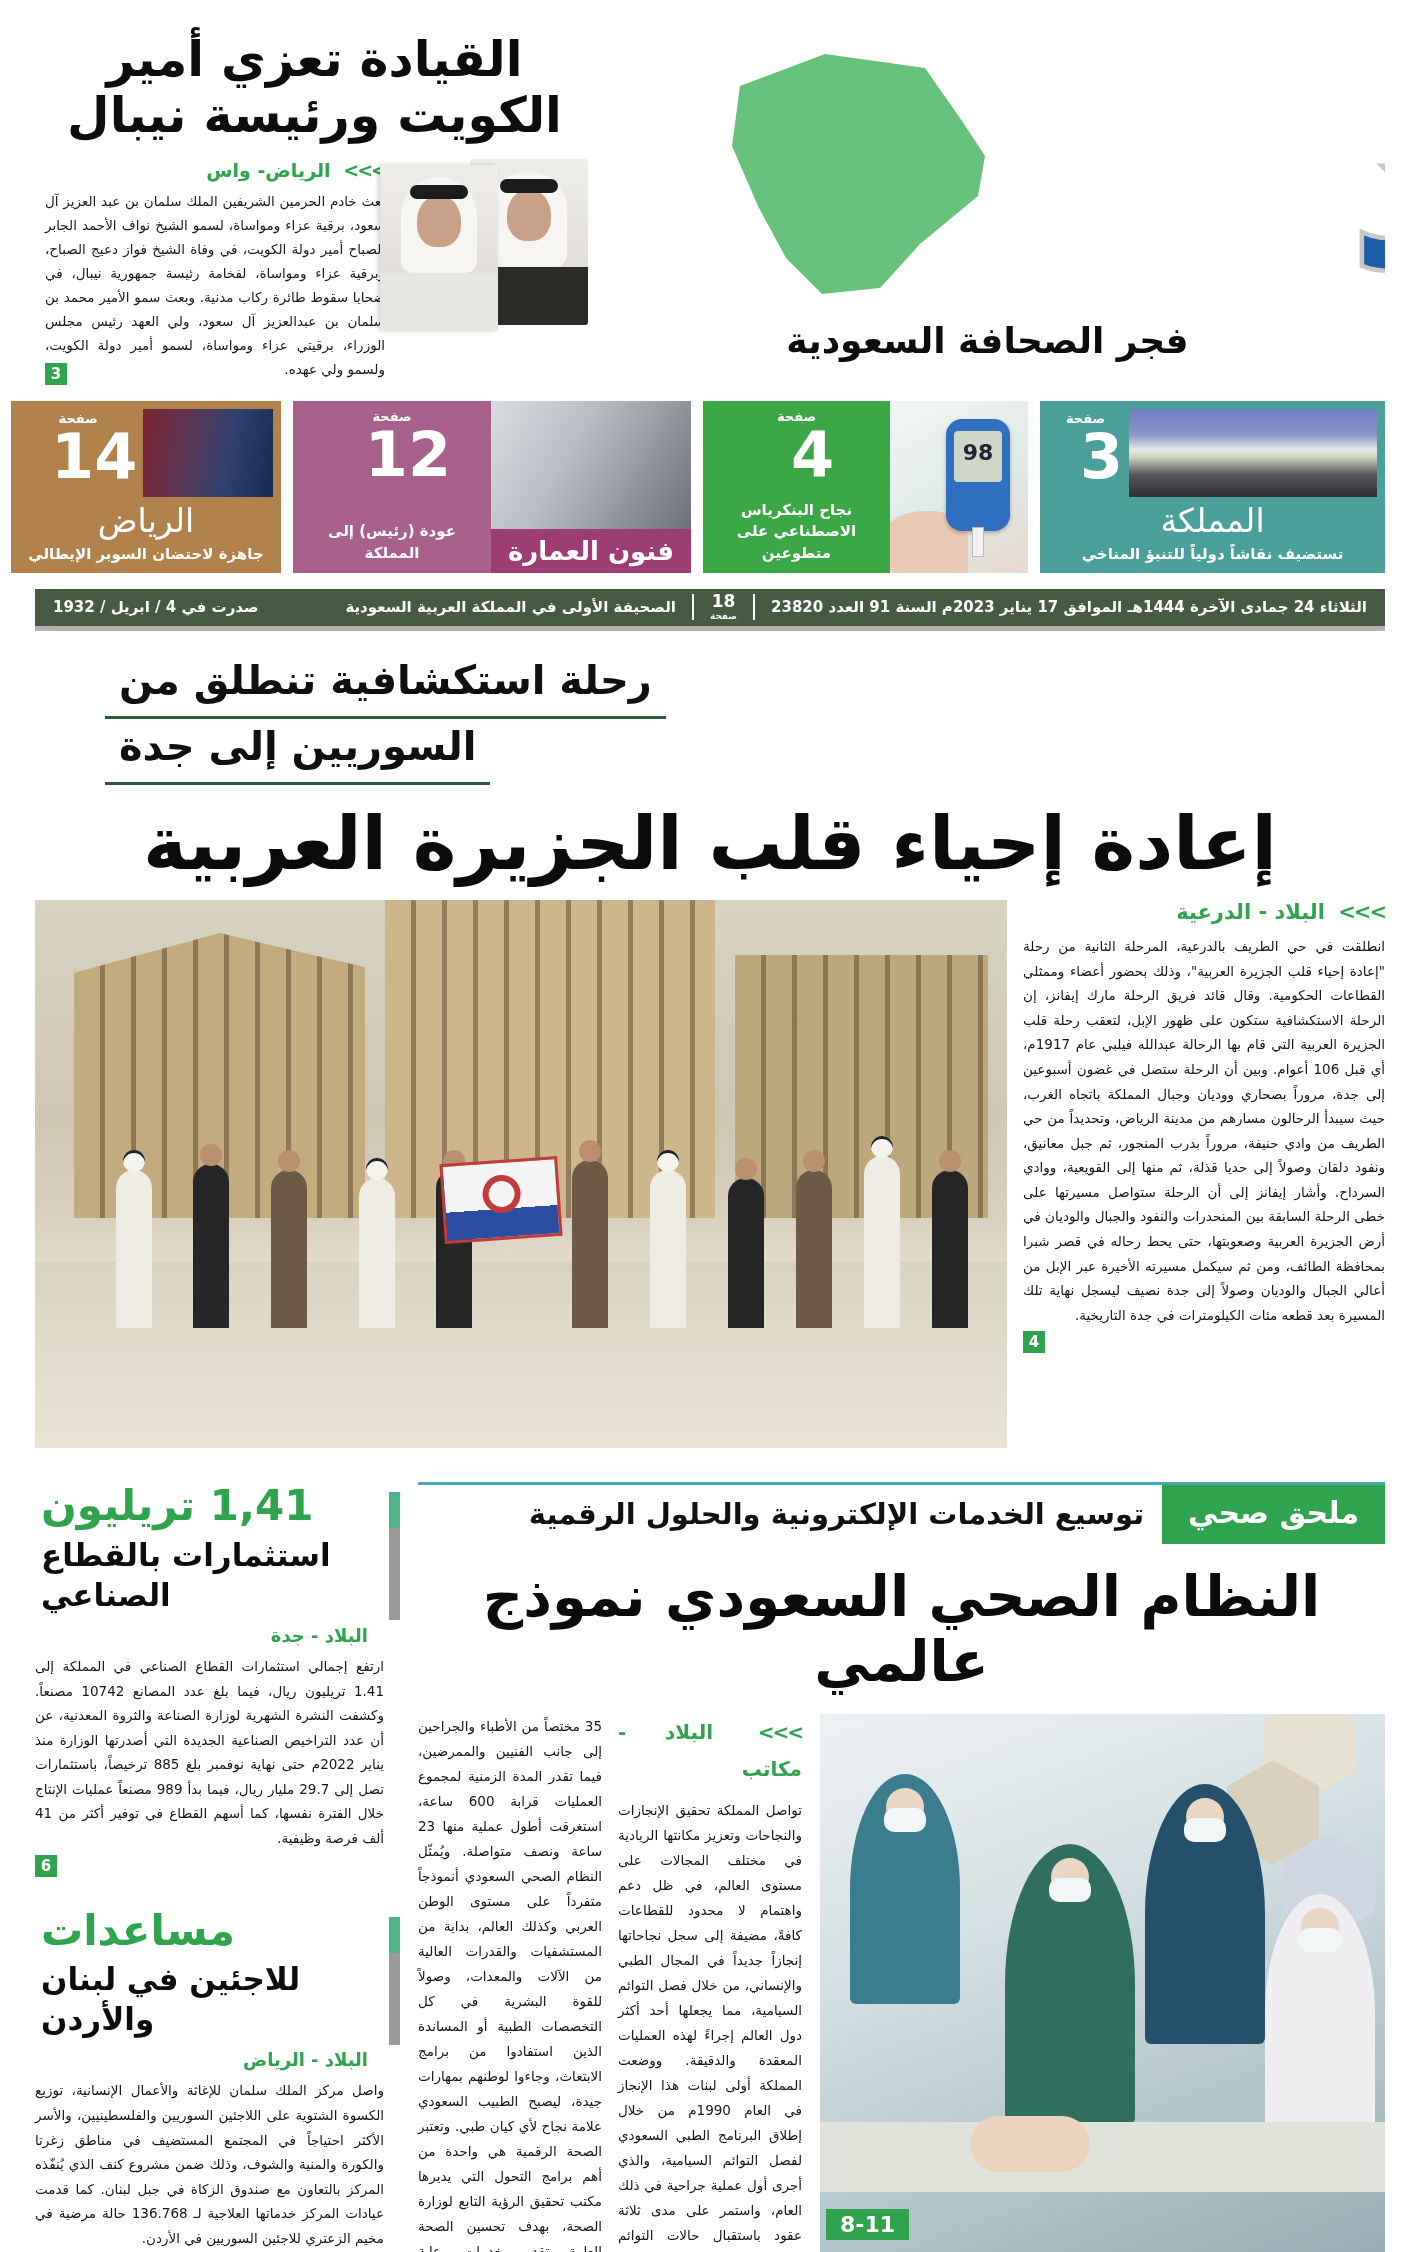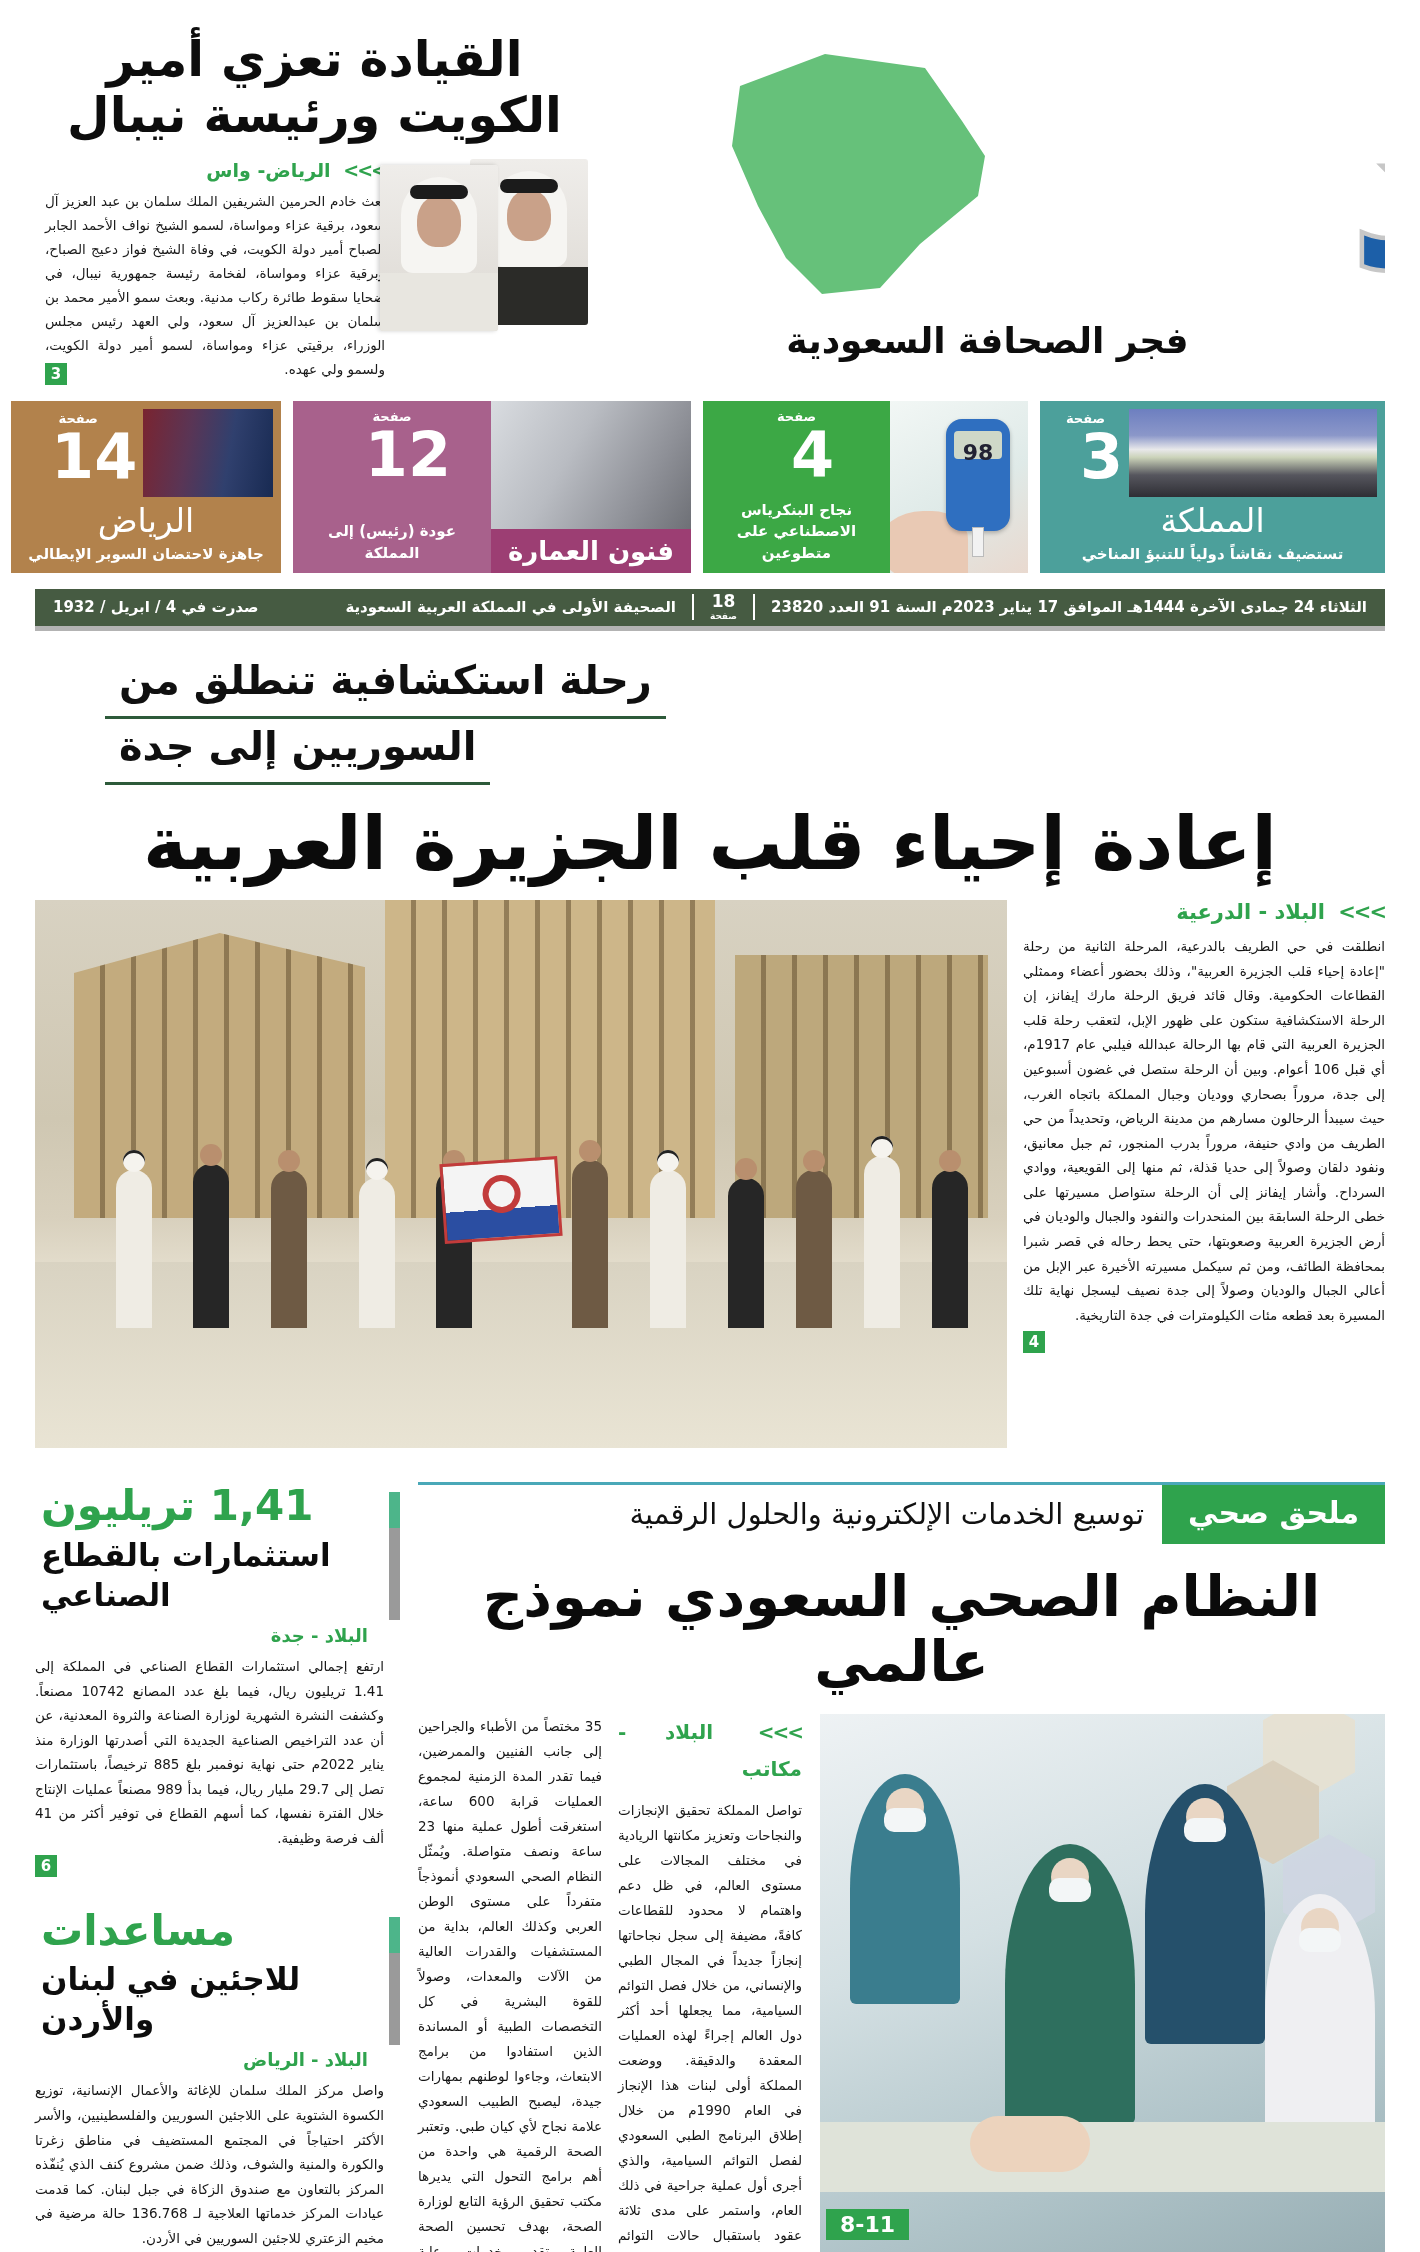--- a/index.html
+++ b/index.html
@@ -50,21 +50,21 @@
   .box4{background:var(--boxgreen);}
   .box4-photo{flex:0 0 138px; background:linear-gradient(150deg,#f2f7f5 0%,#dfeae8 55%,#e9d9cf 100%);}
   .box12-wrap{flex:0 0 398px;}
   .box12{background:var(--mauve); flex:0 0 198px;}
   .box12-photo{flex:1 1 auto; background:linear-gradient(120deg,#d9dce0 0%,#b9bcc2 40%,#8e9097 75%,#6e7076 100%);}
   .box14{background:var(--brown); flex:0 0 270px;}
   .ph-conf{background:linear-gradient(180deg,#6d7fc0 0%,#8b97c9 30%,#e8e8ea 46%,#cbd3b9 55%,#56565e 75%,#2e2e34 100%);}
   .ph-soccer{background:linear-gradient(100deg,#7a2430 0%,#5a3555 35%,#30406e 65%,#182a52 100%);}
   
   .meter{position:absolute; right:18px; top:18px; width:64px; height:112px; background:#2f6fc0; border-radius:16px; box-shadow:0 2px 4px rgba(0,0,0,.25);}
-  .meter-screen{position:absolute; left:8px; right:8px; top:12px; height:28px; background:#cfd8c8; border-radius:4px; color:#223; font-weight:bold; font-size:22px; text-align:center; line-height:44px; direction:ltr;}
+  .meter-screen{position:absolute; left:8px; right:8px; top:12px; height:51px; background:#cfd8c8; border-radius:4px; color:#223; font-weight:bold; font-size:22px; text-align:center; line-height:44px; direction:ltr;}
   .meter-strip{position:absolute; left:26px; bottom:-26px; width:12px; height:30px; background:#f2f2f2; border:1px solid #bbb;}
   .hand{position:absolute; left:-12px; bottom:-8px; width:90px; height:70px; background:#e9c9b4; border-radius:50% 40% 10% 50%;}
 
   
   .datebar{margin-top:16px; background:var(--bargreen); color:#fff; height:42px; display:flex; align-items:center; font-weight:bold; font-size:15px; padding:0 18px; border-bottom:5px solid #b3b3b3;}
   .datebar .vdiv{width:2px; height:26px; background:#fff; margin:0 16px; flex:0 0 2px;}
   .pages-blk{text-align:center; line-height:1;}
   .pages-num{font-size:17px;}
   .pages-word{font-size:9px; display:block; margin-top:2px;}
   .founded{margin-inline-start:auto;}
@@ -102,21 +102,21 @@
   .accent-bar{position:absolute; right:0; top:10px; width:11px; height:128px; background:#9a9a9a;}
   .accent-bar .top{position:absolute; top:0; left:0; right:0; height:36px; background:#4db58a;}
   .t-green{font-size:42px; font-weight:bold; color:var(--accent); text-align:left; padding-left:6px; line-height:1.15;}
   .t-black{font-size:31px; font-weight:bold; color:#0d0d0d; text-align:left; padding-left:6px; line-height:1.3; margin-top:4px;}
   .teaser .byline{font-size:18px; margin:10px 16px 8px; text-align:right;}
   .teaser .article-body{font-size:13.5px;}
 
   .health{flex:1 1 auto;}
   .health-top{border-top:3px solid var(--dividerteal); display:flex; align-items:flex-start;}
   .supp-label{background:var(--accent); color:#fff; font-size:30px; font-weight:bold; padding:10px 26px 14px; flex:0 0 auto;}
-  .health-kicker{font-size:29px; font-weight:normal; color:#111; padding:12px 18px 0 0; flex:1 1 auto;}
+  .health-kicker{font-size:29px; font-weight:bold; color:#111; padding:12px 18px 0 0; flex:1 1 auto;}
   .health-headline{font-size:56px; font-weight:bold; color:#0b0b0b; text-align:center; margin-top:20px;}
   .health-row{display:flex; gap:18px; margin-top:20px;}
   .surgery{flex:0 0 565px; height:588px; position:relative; overflow:hidden;
     background:linear-gradient(160deg,#eef2f4 0%,#d4e0e3 35%,#afc3c8 70%,#92a9af 100%);}
   .hex{position:absolute; width:92px; height:104px; clip-path:polygon(50% 0,100% 25%,100% 75%,50% 100%,0 75%,0 25%); background:#e6e0d2; opacity:.95;}
   .hex.h2{right:66px; top:46px; background:#d8cdbb;} .hex.h3{right:10px; top:120px; background:#cfd6e2;}
   .hex.h1{right:30px; top:-20px;}
   .surg{position:absolute; border-radius:50% 50% 6px 6px;}
   .surg::before{content:""; position:absolute; top:14px; left:50%; transform:translateX(-50%); width:38px; height:38px; border-radius:50%; background:#e9d6c4;}
   .surg::after{content:""; position:absolute; top:34px; left:50%; transform:translateX(-50%); width:42px; height:24px; border-radius:10px; background:#f3f6f7;}

